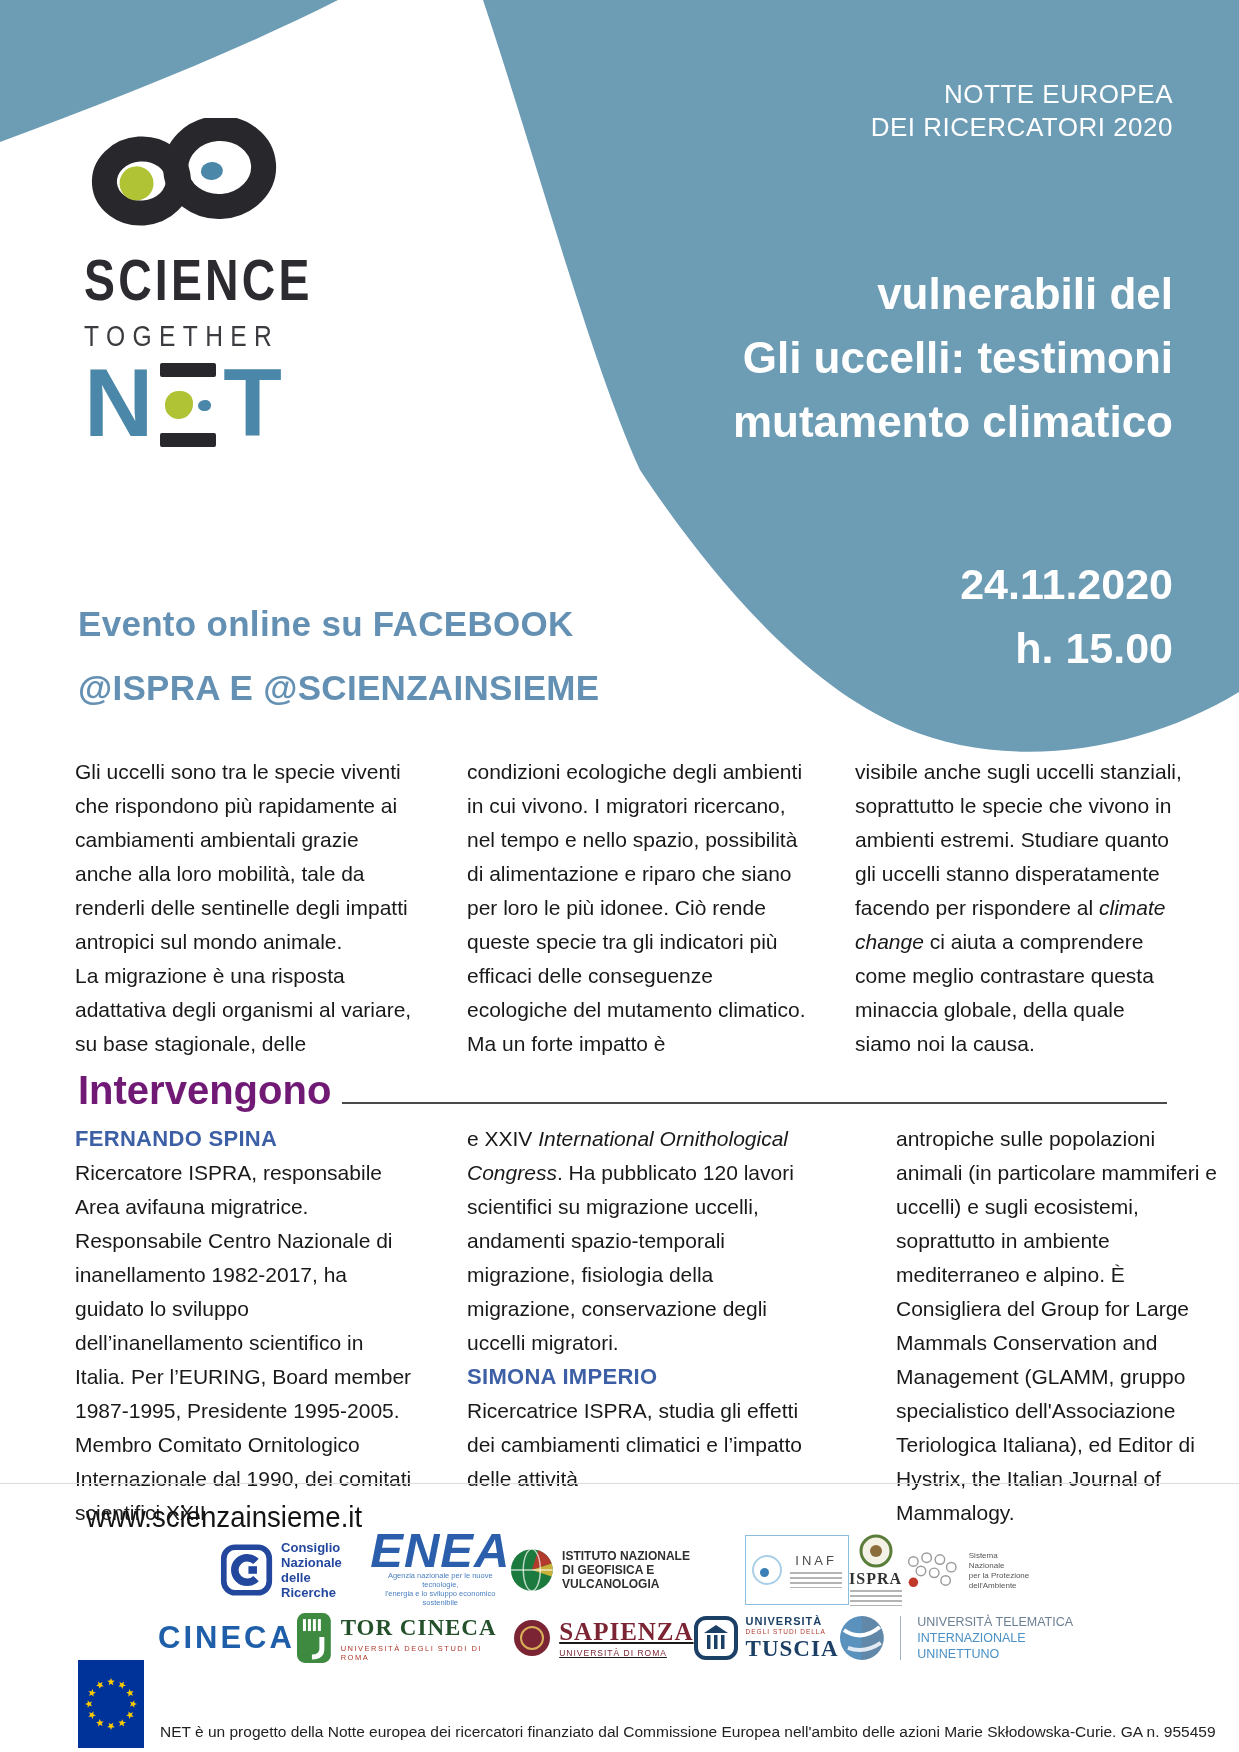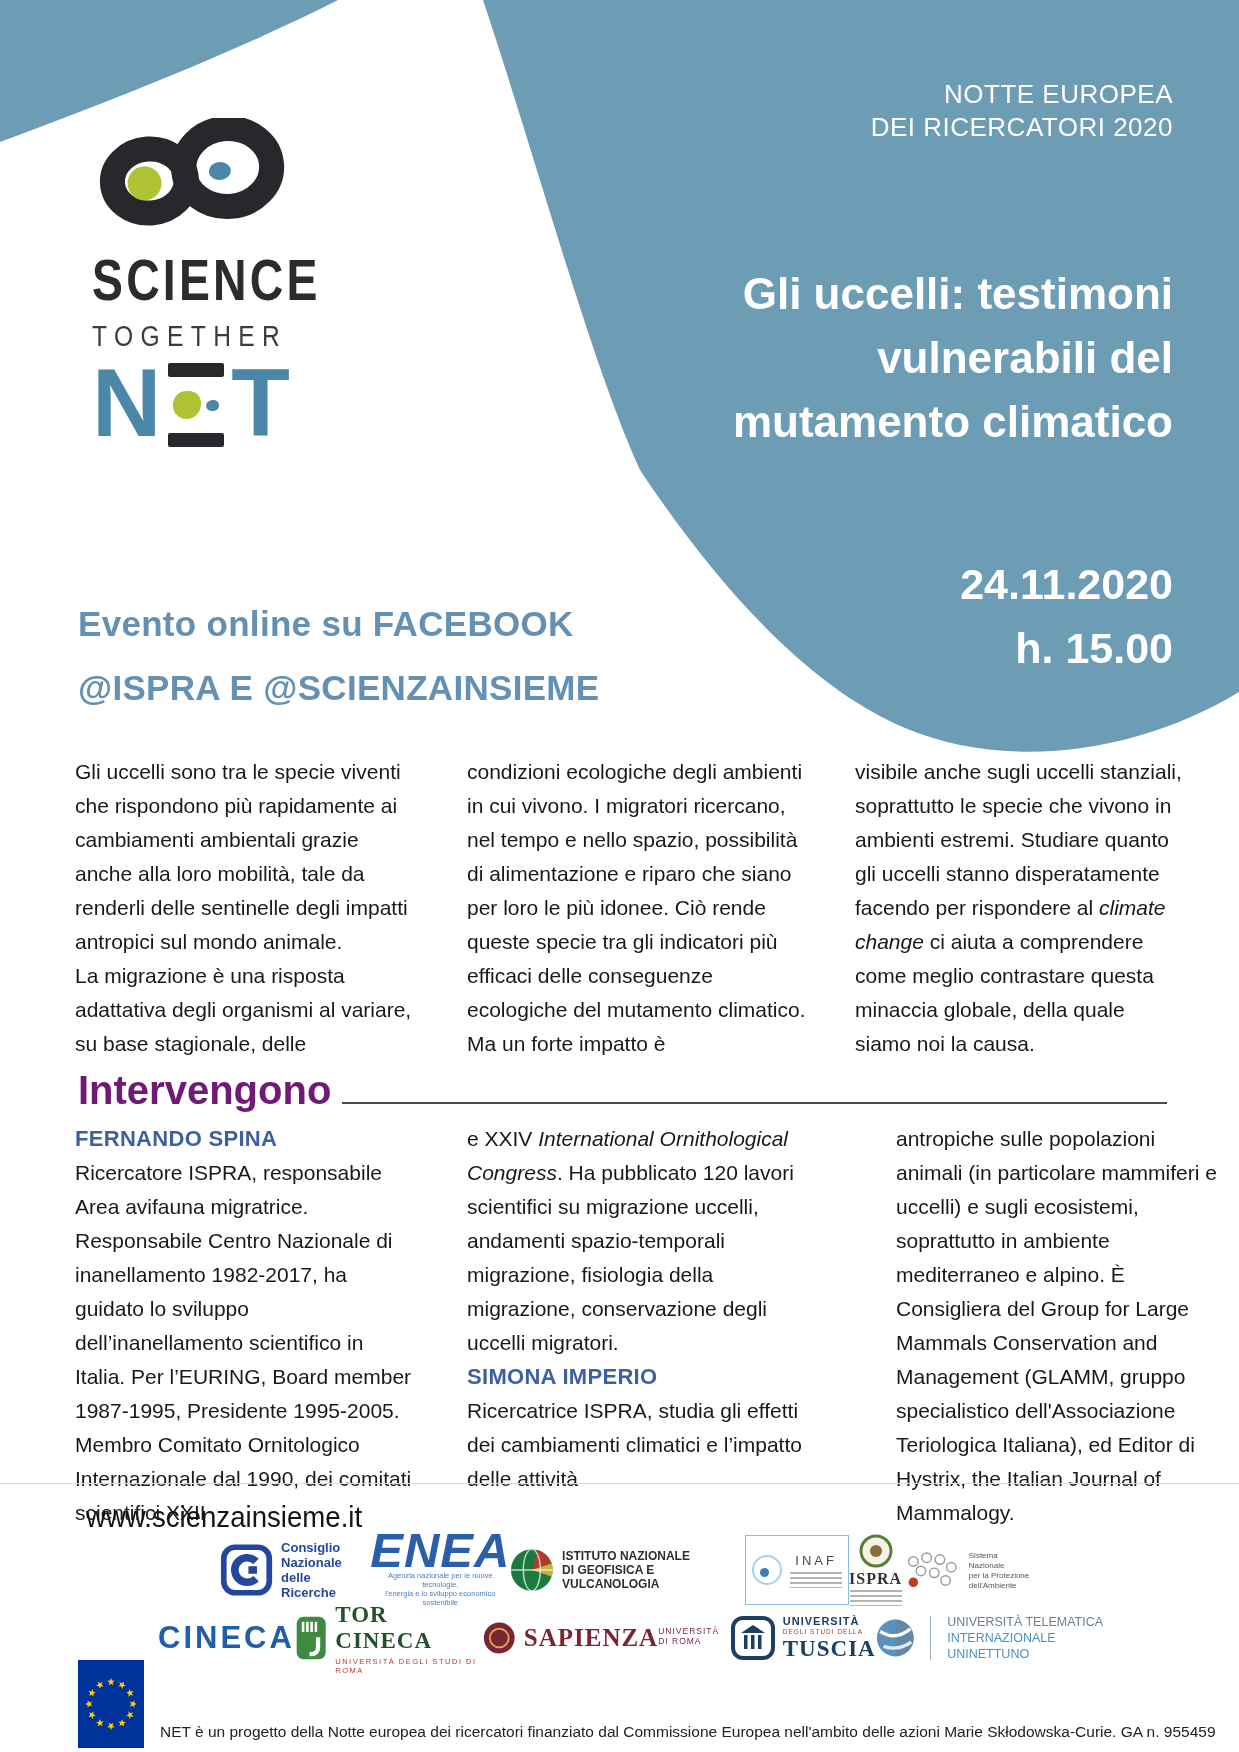--- a/index.html
+++ b/index.html
@@ -10,21 +10,21 @@
 
   
   .badge{position:absolute;right:66px;top:78px;text-align:right;color:#fff;
          font-size:26px;line-height:33px;font-weight:400;letter-spacing:.5px;}
   .title{position:absolute;right:66px;top:262px;margin:0;text-align:right;color:#fff;
          font-size:44px;line-height:64px;font-weight:700;}
   .datetime{position:absolute;right:66px;top:552px;text-align:right;color:#fff;
          font-size:43px;line-height:64px;font-weight:700;}
 
   
-  .st-logo{position:absolute;left:92px;top:118px;width:250px;}
+  .st-logo{position:absolute;left:84px;top:118px;width:250px;}
   .st-infinity{display:block;}
   .st-science{margin-top:16px;font-size:58px;font-weight:700;color:#2b2b30;
               letter-spacing:4px;transform:scaleX(.8);transform-origin:left;white-space:nowrap;}
   .st-together{margin-top:6px;font-size:30px;font-weight:400;color:#3c3c40;
               letter-spacing:9px;transform:scaleX(.82);transform-origin:left;white-space:nowrap;}
   .st-net{margin-top:8px;display:flex;align-items:stretch;height:88px;}
   .net-letter{font-size:96px;line-height:84px;font-weight:700;color:#4a87a9;}
   .net-e{width:56px;margin:0 7px;display:flex;flex-direction:column;justify-content:space-between;padding:2px 0;}
   .net-e-bar{display:block;height:14px;background:#28282c;border-radius:2px;}
   .net-e-mid{display:flex;align-items:center;justify-content:center;gap:5px;height:34px;}
@@ -72,21 +72,21 @@
   .tinylines{width:52px;height:16px;background:repeating-linear-gradient(to bottom,#b4b4b4 0 2px,transparent 2px 5px);}
   .ispra-wrap{display:flex;flex-direction:column;align-items:center;gap:2px;}
   .ispra-name{font-family:Liberation Serif, serif;font-size:16px;font-weight:700;color:#333;letter-spacing:1px;}
   .snpa-wrap{display:flex;align-items:flex-end;gap:6px;}
   .snpa-text{font-size:8px;color:#555;line-height:10px;}
 
   .cineca-name{color:#1f5fa9;font-weight:700;font-size:31px;letter-spacing:3px;}
   .tv-textwrap{display:flex;flex-direction:column;}
   .tv-name{font-family:"Liberation Serif",serif;font-size:23px;font-weight:700;color:#24512b;letter-spacing:1px;}
   .tv-cap{font-size:7.5px;color:#b03a2e;letter-spacing:1.5px;margin-top:3px;}
-  .sap-textwrap{display:flex;flex-direction:row;}
+  .sap-textwrap{display:flex;flex-direction:column;text-decoration:underline;}
   .sap-name{font-family:"Liberation Serif",serif;font-size:25px;font-weight:700;color:#7b2433;letter-spacing:1px;}
   .sap-cap{font-size:8.5px;color:#7b2433;letter-spacing:1px;margin-top:2px;}
   .tus-textwrap{display:flex;flex-direction:column;line-height:1;}
   .tus-top{font-size:11px;font-weight:700;color:#1c3f66;letter-spacing:1px;}
   .tus-mid{font-size:6.5px;color:#b03a2e;letter-spacing:1px;margin:2px 0;}
   .tus-name{font-family:"Liberation Serif",serif;font-size:23px;font-weight:700;color:#1c3f66;letter-spacing:1px;}
   .unin-divider{width:1px;height:44px;background:#9fb2c4;margin:0 8px;}
   .unin-text{font-size:12.5px;color:#6b7f93;line-height:16px;}
   .unin-text .l2{color:#4a90c4;}
 
@@ -102,22 +102,22 @@
     <path d="M0,0 L338,0 C235,52 118,98 0,142 Z" fill="#6d9cb5"></path>
     <path d="M483,0 L1239,0 L1239,692 C1140,752 1010,772 905,728 C795,682 700,560 640,470 C590,360 535,155 483,0 Z" fill="#6d9cb5"></path>
   </svg>
 
   <div class="badge">
     <div>NOTTE EUROPEA</div>
     <div>DEI RICERCATORI 2020</div>
   </div>
 
   <h1 class="title">
+    <div>vulnerabili del</div>
     <div>Gli uccelli: testimoni</div>
-    <div>vulnerabili del</div>
     <div>mutamento climatico</div>
   </h1>
 
   <div class="datetime">
     <div>24.11.2020</div>
     <div>h. 15.00</div>
   </div>
 
   <div class="st-logo">
     <svg class="st-infinity" width="200" height="112" viewBox="0 0 200 112" aria-hidden="true">

